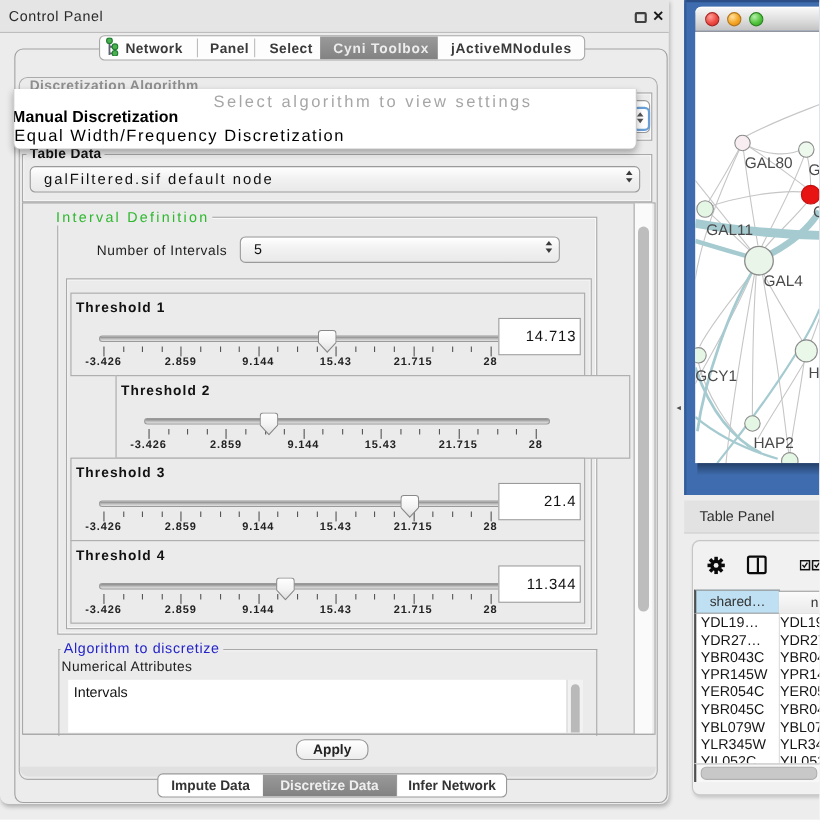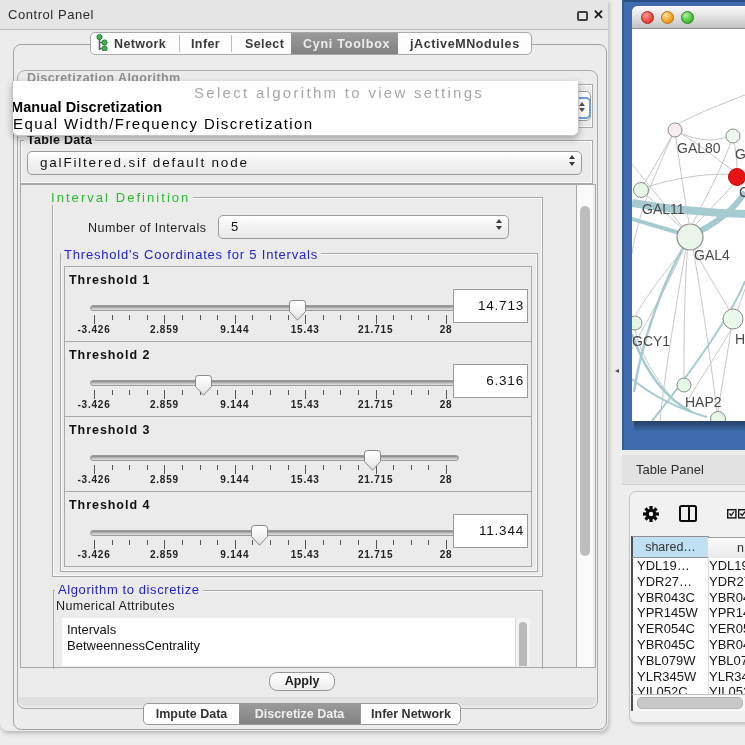--- a/index.html
+++ b/index.html
@@ -84,21 +84,21 @@
   <div class="abs" id="tp1"></div>
   <div class="abs" id="panel2"></div>
   <div class="abs" id="p2strip"></div>
 
   <div class="abs" id="tabbar">
     <div class="tabsep" style="left:88px;"></div>
     <div class="tabsep" style="left:140px;"></div>
     <div class="tabseg" id="seg-cyni" style="left:200px;width:107px;"></div>
   </div>
   <div class="abs tabtxt" style="left:114px;">Network</div>
-  <div class="abs tabtxt" style="left:191px;">Infer</div>
+  <div class="abs tabtxt" style="left:191px;">Panel</div>
   <div class="abs tabtxt" style="left:245px;">Select</div>
   <div class="abs tabtxt" style="left:303px;color:#ededed;letter-spacing:0.75px;">Cyni Toolbox</div>
   <div class="abs tabtxt" style="left:410px;letter-spacing:0.6px;">jActiveMNodules</div>
   <svg class="abs" style="left:95px;top:34px;" width="13" height="17" viewBox="0 0 13 17">
     <path d="M4.5 3 V16 M4.5 8.5 H8 M4.5 14.5 H8" stroke="#5c6270" stroke-width="1.6" fill="none"></path>
     <circle cx="4.5" cy="3" r="2.6" fill="#4caf50" stroke="#1e7c30" stroke-width="1"></circle>
     <circle cx="9.5" cy="8.5" r="2.6" fill="#4caf50" stroke="#1e7c30" stroke-width="1"></circle>
     <circle cx="9.5" cy="14.5" r="2.6" fill="#4caf50" stroke="#1e7c30" stroke-width="1"></circle>
   </svg>
 
@@ -132,21 +132,20 @@
   <div class="abs b" style="left:88px;top:221px;font-size:12.5px;letter-spacing:0.5px;">Number of Intervals</div>
   <div class="combo" style="left:218px;top:215px;width:289px;height:22px;">
     <div class="ct">5</div>
     <div class="arrows" style="top:3px;">
       <div class="arr-up"></div>
       <div class="arr-dn"></div>
     </div>
   </div>
 
   <div class="abs etch" style="left:60px;top:253px;width:476px;height:317px;"></div>
-  <div class="gtitle" style="left:61px;top:247px;color:#2424c8;letter-spacing:0.8px;font-size:13px;">Threshold's Coordinates for 5 Intervals</div>
 
   <div id="blocks">
       <div class="tblock" style="top:266px;">
         <div class="ttitle">Threshold 1</div>
         <div class="track"></div>
         <div class="tick" style="left:29.0px;top:48px;height:9px;"></div>
         <div class="tick" style="left:46.6px;top:48px;height:5px;"></div>
         <div class="tick" style="left:64.2px;top:48px;height:5px;"></div>
         <div class="tick" style="left:81.8px;top:48px;height:5px;"></div>
         <div class="tick" style="left:99.4px;top:48px;height:9px;"></div>
@@ -177,21 +176,21 @@
             <linearGradient id="tg266" x1="0" y1="0" x2="0" y2="1">
               <stop offset="0" stop-color="#ffffff"></stop>
               <stop offset="0.55" stop-color="#f2f2f2"></stop>
               <stop offset="1" stop-color="#dedede"></stop>
             </linearGradient>
           </defs>
           <path d="M3.2 0.5 H13.8 Q16.5 0.5 16.5 3.2 V11.5 L8.5 20.2 L0.5 11.5 V3.2 Q0.5 0.5 3.2 0.5 Z" fill="url(#tg266)" stroke="#898989" stroke-width="1"></path>
         </svg>
         <div class="vbox">14.713</div>
       </div>
-      <div class="tblock" style="top:341px;">
+      <div class="tblock" style="top:341px;margin-left:41px;">
         <div class="ttitle">Threshold 2</div>
         <div class="track"></div>
         <div class="tick" style="left:29.0px;top:48px;height:9px;"></div>
         <div class="tick" style="left:46.6px;top:48px;height:5px;"></div>
         <div class="tick" style="left:64.2px;top:48px;height:5px;"></div>
         <div class="tick" style="left:81.8px;top:48px;height:5px;"></div>
         <div class="tick" style="left:99.4px;top:48px;height:9px;"></div>
         <div class="tick" style="left:117.0px;top:48px;height:5px;"></div>
         <div class="tick" style="left:134.6px;top:48px;height:5px;"></div>
         <div class="tick" style="left:152.2px;top:48px;height:5px;"></div>
@@ -217,21 +216,20 @@
         <svg class="thumb" style="left:129.5px;" width="17" height="21" viewBox="0 0 17 21">
           <defs>
             <linearGradient id="tg341" x1="0" y1="0" x2="0" y2="1">
               <stop offset="0" stop-color="#ffffff"></stop>
               <stop offset="0.55" stop-color="#f2f2f2"></stop>
               <stop offset="1" stop-color="#dedede"></stop>
             </linearGradient>
           </defs>
           <path d="M3.2 0.5 H13.8 Q16.5 0.5 16.5 3.2 V11.5 L8.5 20.2 L0.5 11.5 V3.2 Q0.5 0.5 3.2 0.5 Z" fill="url(#tg341)" stroke="#898989" stroke-width="1"></path>
         </svg>
-        <div class="vbox">6.316</div>
       </div>
       <div class="tblock" style="top:416px;">
         <div class="ttitle">Threshold 3</div>
         <div class="track"></div>
         <div class="tick" style="left:29.0px;top:48px;height:9px;"></div>
         <div class="tick" style="left:46.6px;top:48px;height:5px;"></div>
         <div class="tick" style="left:64.2px;top:48px;height:5px;"></div>
         <div class="tick" style="left:81.8px;top:48px;height:5px;"></div>
         <div class="tick" style="left:99.4px;top:48px;height:9px;"></div>
         <div class="tick" style="left:117.0px;top:48px;height:5px;"></div>
@@ -259,20 +257,21 @@
         <svg class="thumb" style="left:298.5px;" width="17" height="21" viewBox="0 0 17 21">
           <defs>
             <linearGradient id="tg416" x1="0" y1="0" x2="0" y2="1">
               <stop offset="0" stop-color="#ffffff"></stop>
               <stop offset="0.55" stop-color="#f2f2f2"></stop>
               <stop offset="1" stop-color="#dedede"></stop>
             </linearGradient>
           </defs>
           <path d="M3.2 0.5 H13.8 Q16.5 0.5 16.5 3.2 V11.5 L8.5 20.2 L0.5 11.5 V3.2 Q0.5 0.5 3.2 0.5 Z" fill="url(#tg416)" stroke="#898989" stroke-width="1"></path>
         </svg>
+        <div class="vbox">21.4</div>
       </div>
       <div class="tblock" style="top:491px;">
         <div class="ttitle">Threshold 4</div>
         <div class="track"></div>
         <div class="tick" style="left:29.0px;top:48px;height:9px;"></div>
         <div class="tick" style="left:46.6px;top:48px;height:5px;"></div>
         <div class="tick" style="left:64.2px;top:48px;height:5px;"></div>
         <div class="tick" style="left:81.8px;top:48px;height:5px;"></div>
         <div class="tick" style="left:99.4px;top:48px;height:9px;"></div>
         <div class="tick" style="left:117.0px;top:48px;height:5px;"></div>
@@ -309,21 +308,20 @@
         </svg>
         <div class="vbox">11.344</div>
       </div>
     </div>
 
   <div class="abs" style="left:53px;top:590px;width:488px;height:78px;border:1px solid #a9a9a9;border-bottom:none;box-shadow:inset 0 1px 0 rgba(255,255,255,0.7);"></div>
   <div class="gtitle" style="left:55px;top:582px;color:#2424c8;letter-spacing:0.6px;font-size:13px;">Algorithm to discretize</div>
   <div class="abs b" style="left:56px;top:599px;font-size:12.5px;letter-spacing:0.35px;">Numerical Attributes</div>
   <div class="abs" id="attrlist">
     <div class="li">Intervals</div>
-    <div class="li">BetweennessCentrality</div>
   </div>
   <div class="abs" style="left:515px;top:618px;width:14px;height:48px;background:#f2f2f2;border-left:1px solid #d8d8d8;"></div>
   <div class="abs" style="left:519px;top:622px;width:8px;height:44px;background:#b9b9b9;border-radius:4px 4px 0 0;"></div>
   <div class="abs" style="left:21px;top:667px;width:573px;height:1px;background:#a8a8a8;"></div>
 
   <div class="abs" id="apply">Apply</div>
 
   <div class="abs" id="overlay">
     <div class="abs" id="hint">Select algorithm to view settings</div>
     <div class="abs" id="opt1">Manual Discretization</div>

